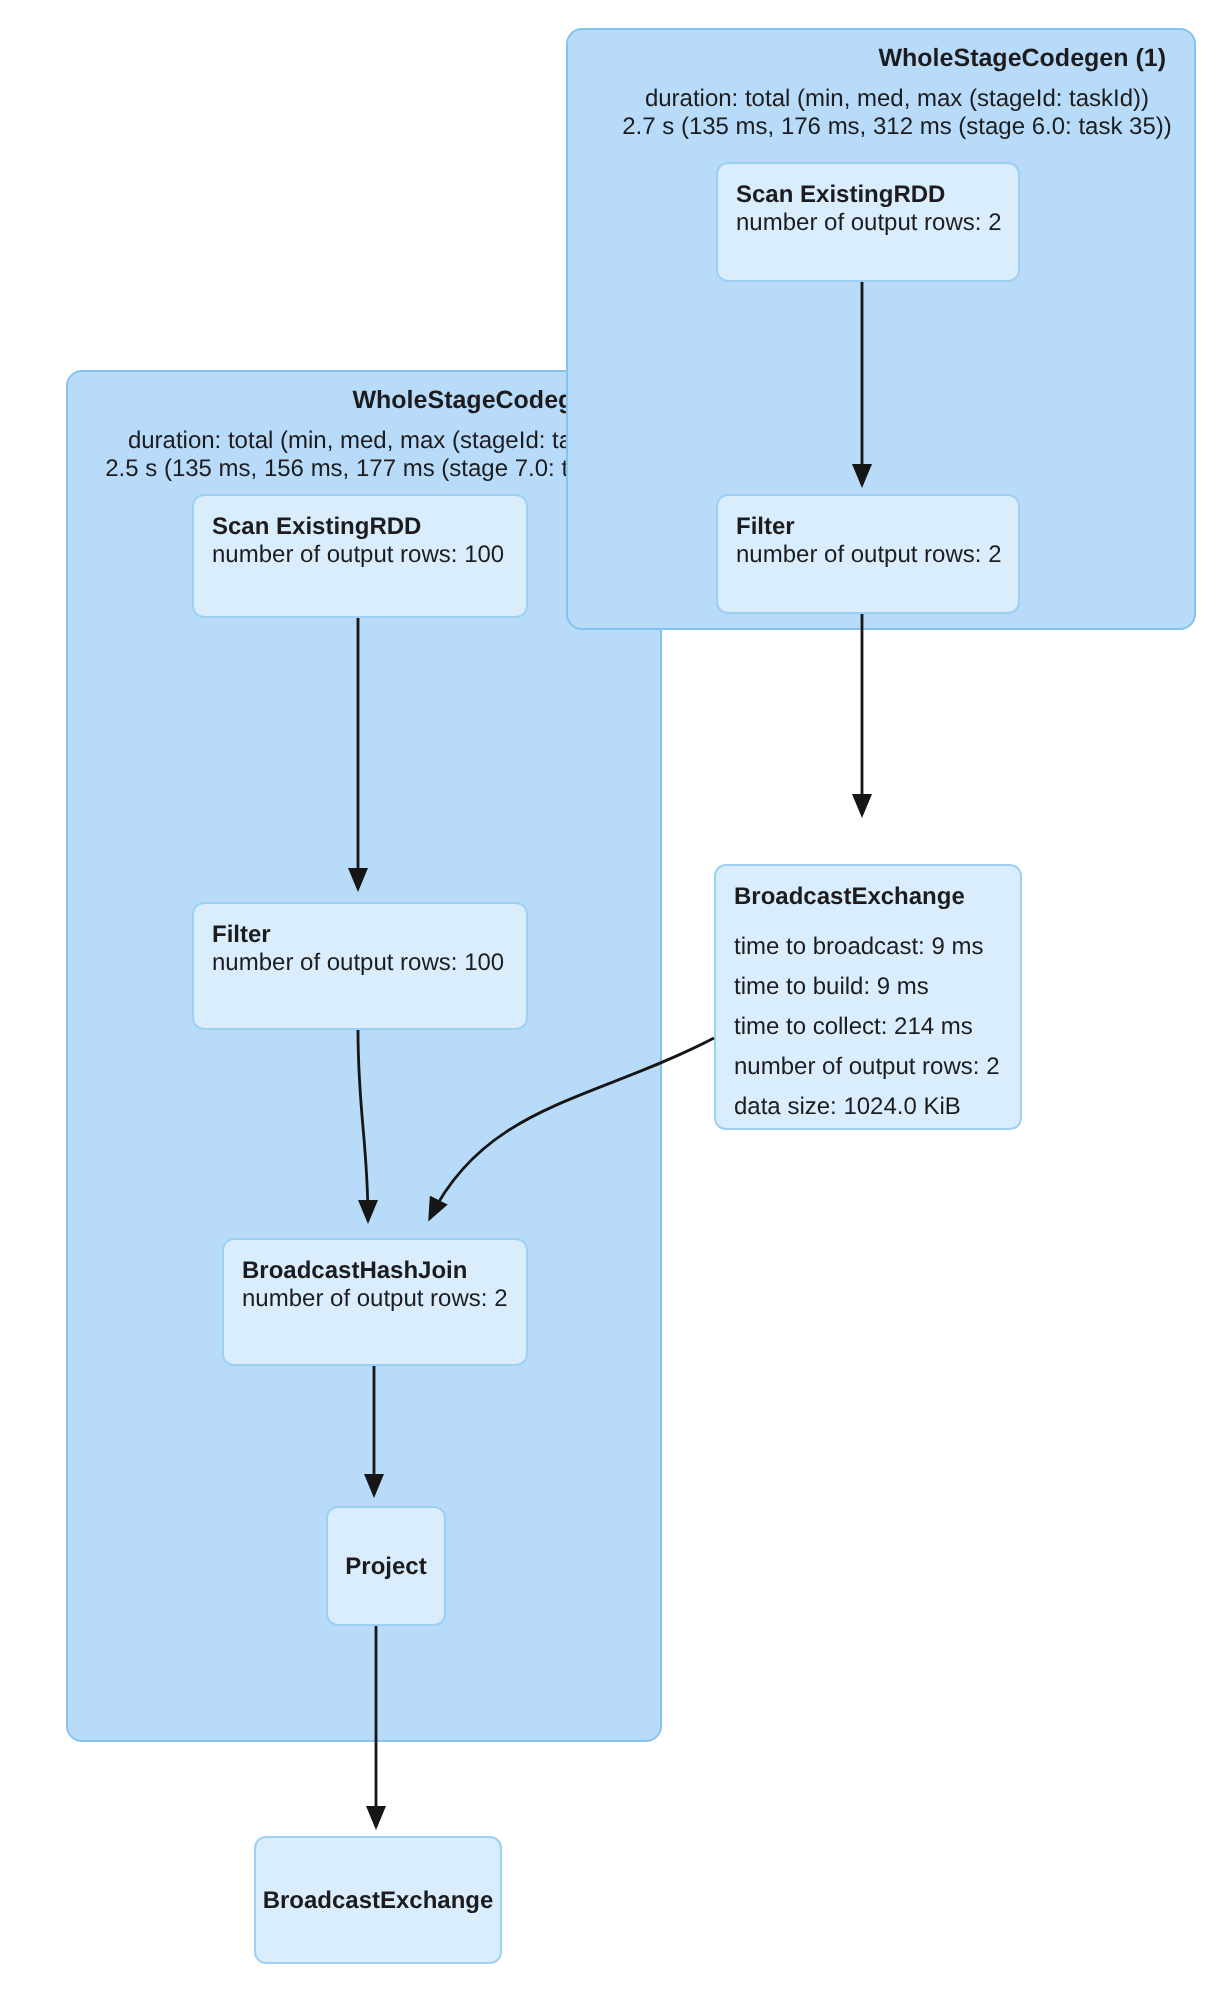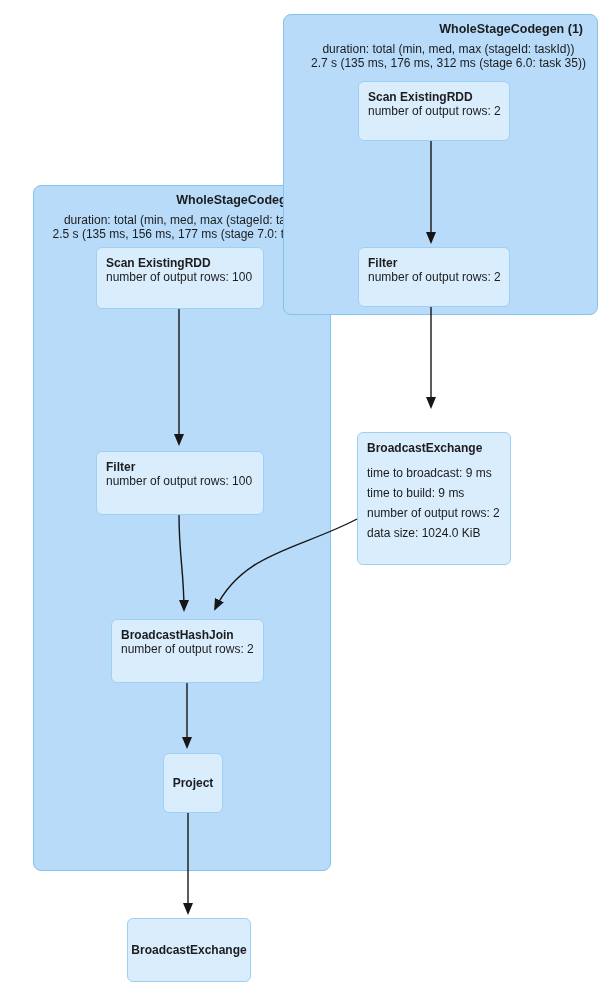--- a/index.html
+++ b/index.html
@@ -127,20 +127,21 @@
       <div class="node-title">Filter</div>
       <div class="node-metric">number of output rows: 2</div>
     </div>
   </div>
 
   <div class="node n-bexchange">
     <div class="node-title">BroadcastExchange</div>
     <div class="metric-list">
       <div>time to broadcast: 9 ms</div>
       <div>time to build: 9 ms</div>
+      <div>time to collect: 214 ms</div>
       <div>number of output rows: 2</div>
       <div>data size: 1024.0 KiB</div>
     </div>
   </div>
 
   <div class="node n-adaptive node-center">
     <div class="node-title">BroadcastExchange</div>
   </div>
 
   <svg class="edges" viewBox="0 0 614 997">

